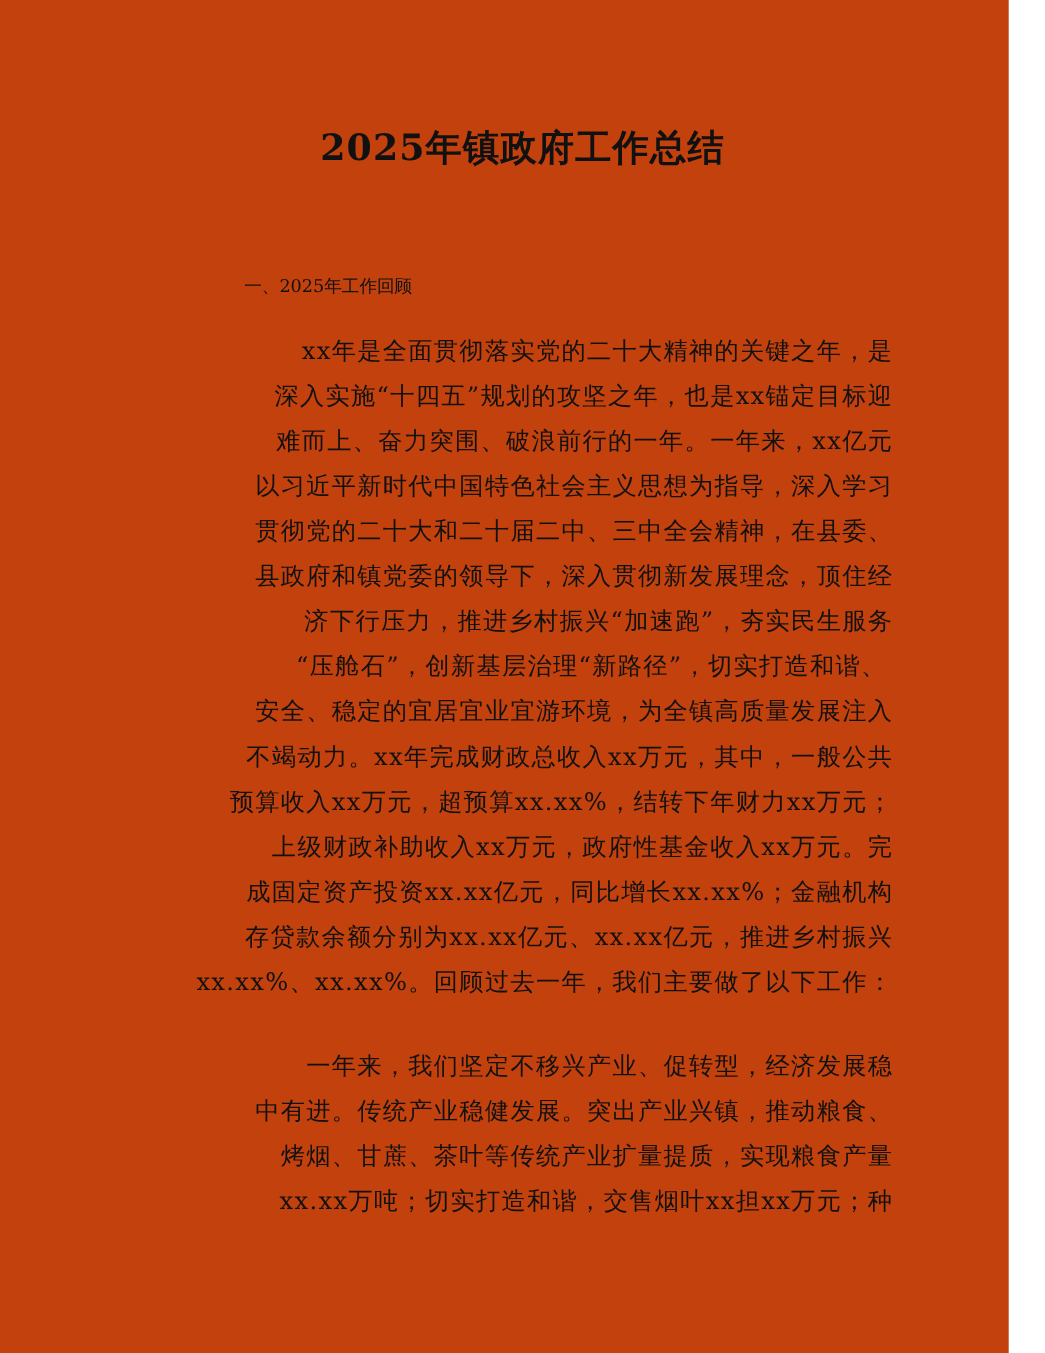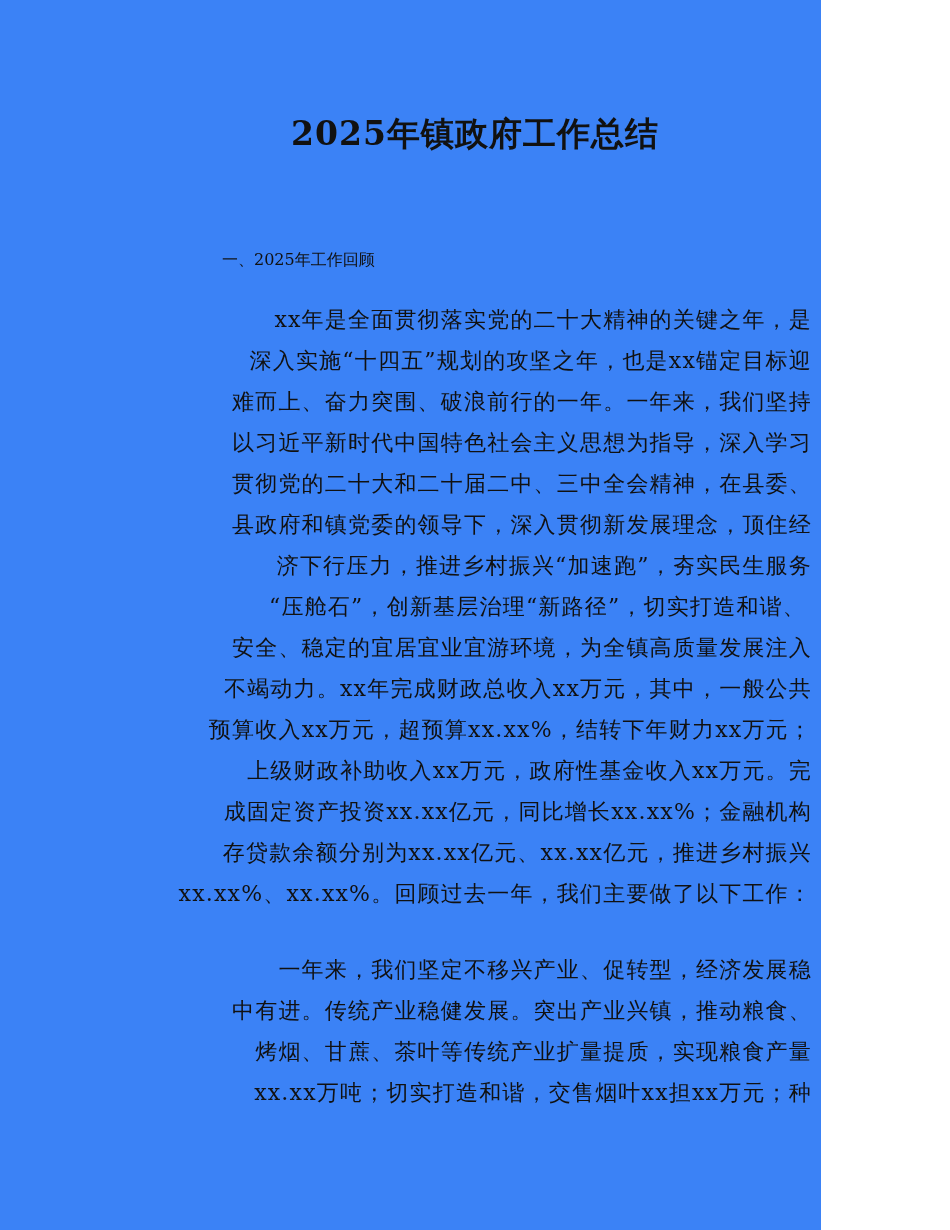--- a/index.html
+++ b/index.html
@@ -12,23 +12,23 @@
       height: 1230px;
       position: relative;
       overflow: hidden;
       font-family: "DejaVu Serif", "Liberation Serif", serif;
       color: #111111;
     }
     .page {
       position: absolute;
       left: 0;
       top: 0;
-      width: 821px;
+      width: 917px;
       height: 1230px;
-      background: #3b82f6;
+      background: #c2410c;
     }
     .title {
       position: absolute;
       left: 0;
       width: 950px;
       top: 110px;
       text-align: center;
       font-size: 33px;
       font-weight: bold;
       letter-spacing: 1px;
@@ -59,21 +59,21 @@
 
 <div class="page">
 
   <div class="title">2025年镇政府工作总结</div>
 
   <div class="heading">一、2025年工作回顾</div>
 
   <div>
     <div class="line" style="top:302px">　　xx年是全面贯彻落实党的二十大精神的关键之年，是</div>
     <div class="line" style="top:343px">深入实施“十四五”规划的攻坚之年，也是xx锚定目标迎</div>
-    <div class="line" style="top:384px">难而上、奋力突围、破浪前行的一年。一年来，我们坚持</div>
+    <div class="line" style="top:384px">难而上、奋力突围、破浪前行的一年。一年来，xx亿元</div>
     <div class="line" style="top:425px">以习近平新时代中国特色社会主义思想为指导，深入学习</div>
     <div class="line" style="top:466px">贯彻党的二十大和二十届二中、三中全会精神，在县委、</div>
     <div class="line" style="top:507px">县政府和镇党委的领导下，深入贯彻新发展理念，顶住经</div>
     <div class="line" style="top:548px">济下行压力，推进乡村振兴“加速跑”，夯实民生服务</div>
     <div class="line" style="top:589px; left:166px">“压舱石”，创新基层治理“新路径”，切实打造和谐、</div>
     <div class="line" style="top:630px">安全、稳定的宜居宜业宜游环境，为全镇高质量发展注入</div>
     <div class="line" style="top:671px">不竭动力。xx年完成财政总收入xx万元，其中，一般公共</div>
     <div class="line" style="top:712px">预算收入xx万元，超预算xx.xx%，结转下年财力xx万元；</div>
     <div class="line" style="top:753px">上级财政补助收入xx万元，政府性基金收入xx万元。完</div>
     <div class="line" style="top:794px">成固定资产投资xx.xx亿元，同比增长xx.xx%；金融机构</div>

